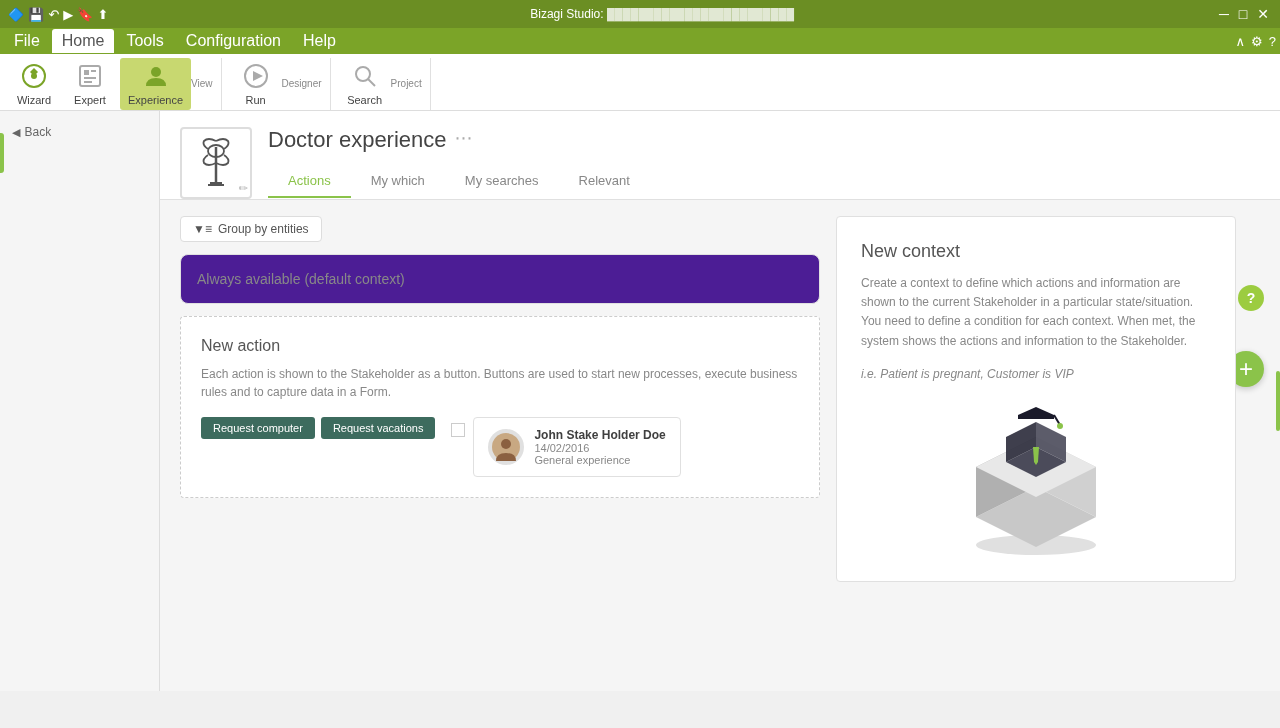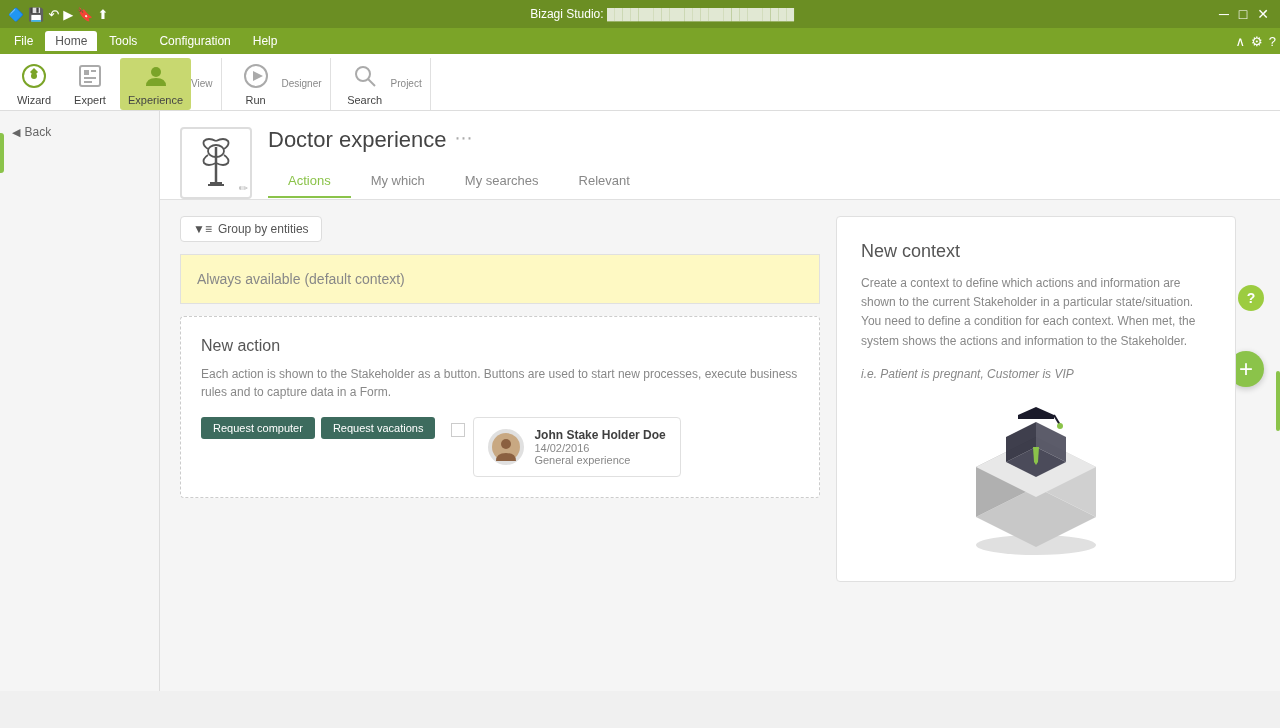--- a/index.html
+++ b/index.html
@@ -25,21 +25,21 @@
       height: 26px;
       background: #7ba428;
       display: flex;
       align-items: center;
       padding: 0 4px;
       gap: 2px;
     }
     .menu-item {
       color: white;
       padding: 3px 10px;
-      font-size: 12px;
+      font-size: 16px;
       cursor: pointer;
       border-radius: 2px;
     }
     .menu-item.active { background: white; color: #555; border-radius: 3px 3px 0 0; }
 
     
     .ribbon {
       background: white;
       border-bottom: 1px solid #ddd;
       display: flex;
@@ -225,23 +225,23 @@
       border-radius: 4px;
       background: white;
       font-size: 12px;
       color: #555;
       cursor: pointer;
       margin-bottom: 12px;
     }
 
     
     .context-card {
-      background: #fef9c3;
+      background: #4c1d95;
       border: 1px solid #e0e0e0;
-      border-radius: 0;
+      border-radius: 8px;
       padding: 16px;
       margin-bottom: 12px;
     }
     .always-available {
       color: #8bc34a;
       font-size: 14px;
       font-weight: 500;
     }
     .always-available span { color: #888; }
 

